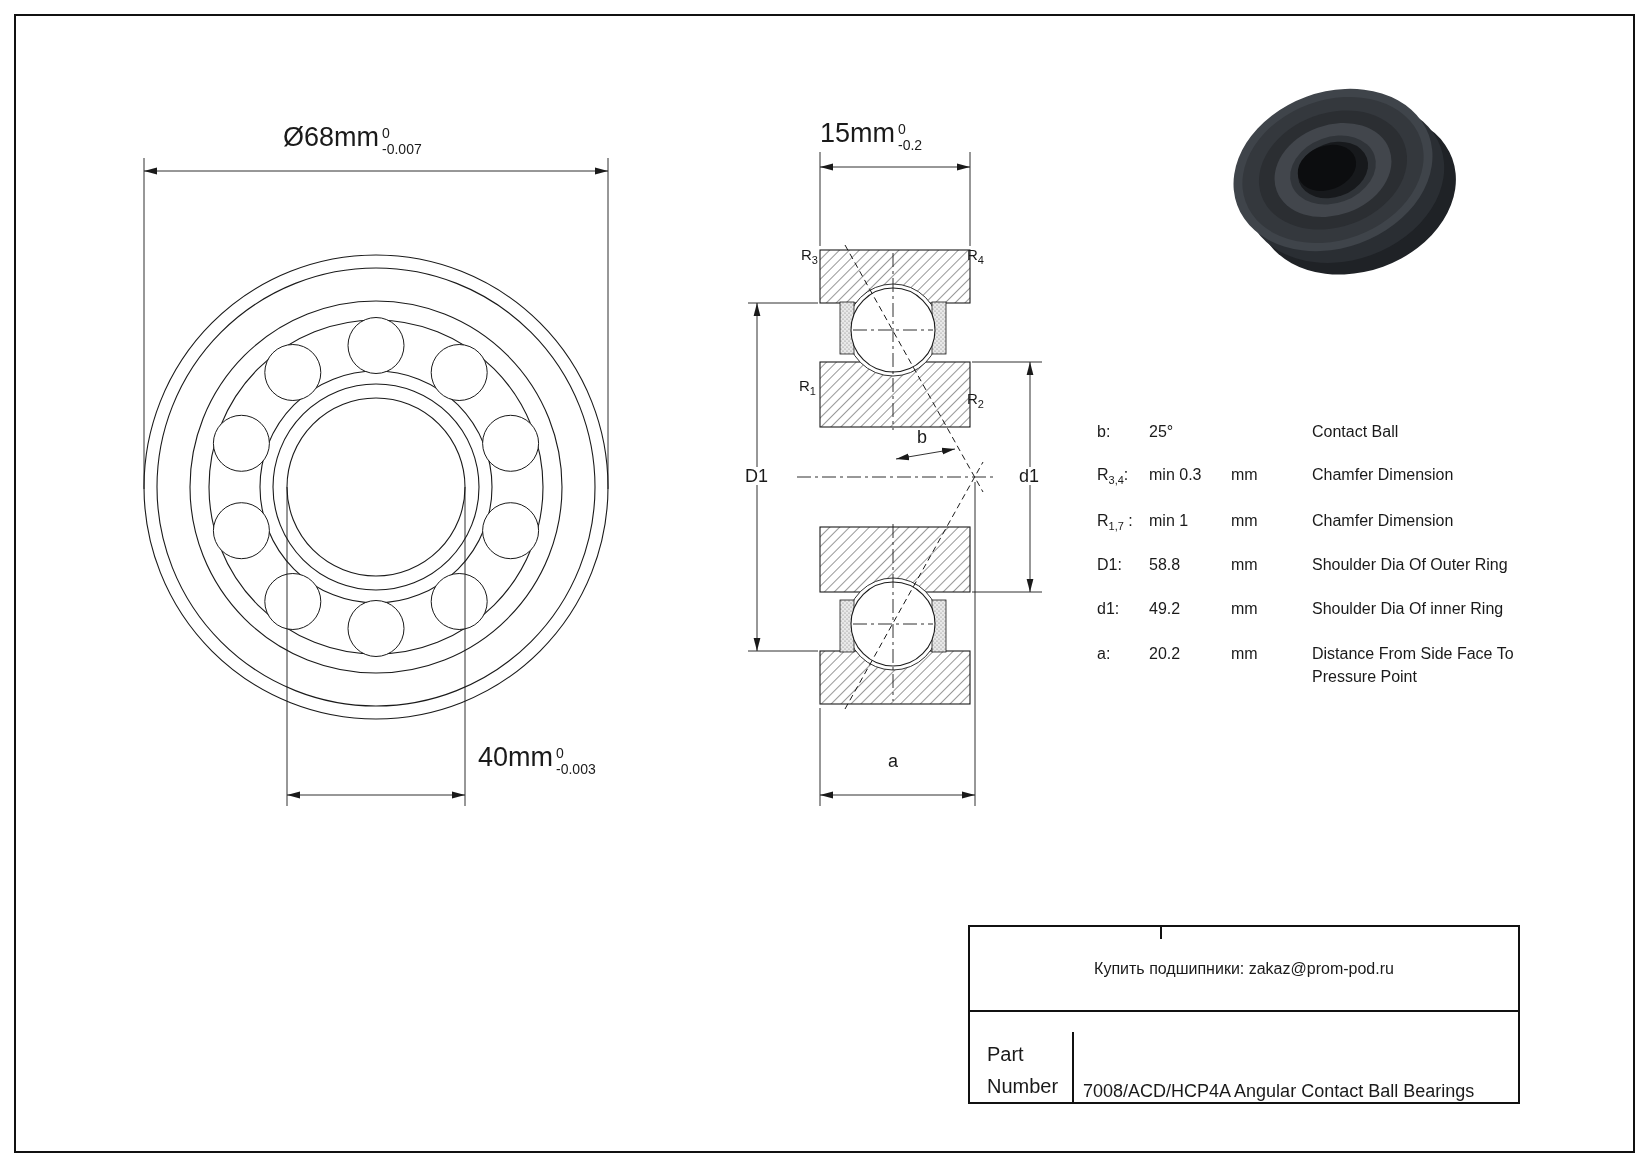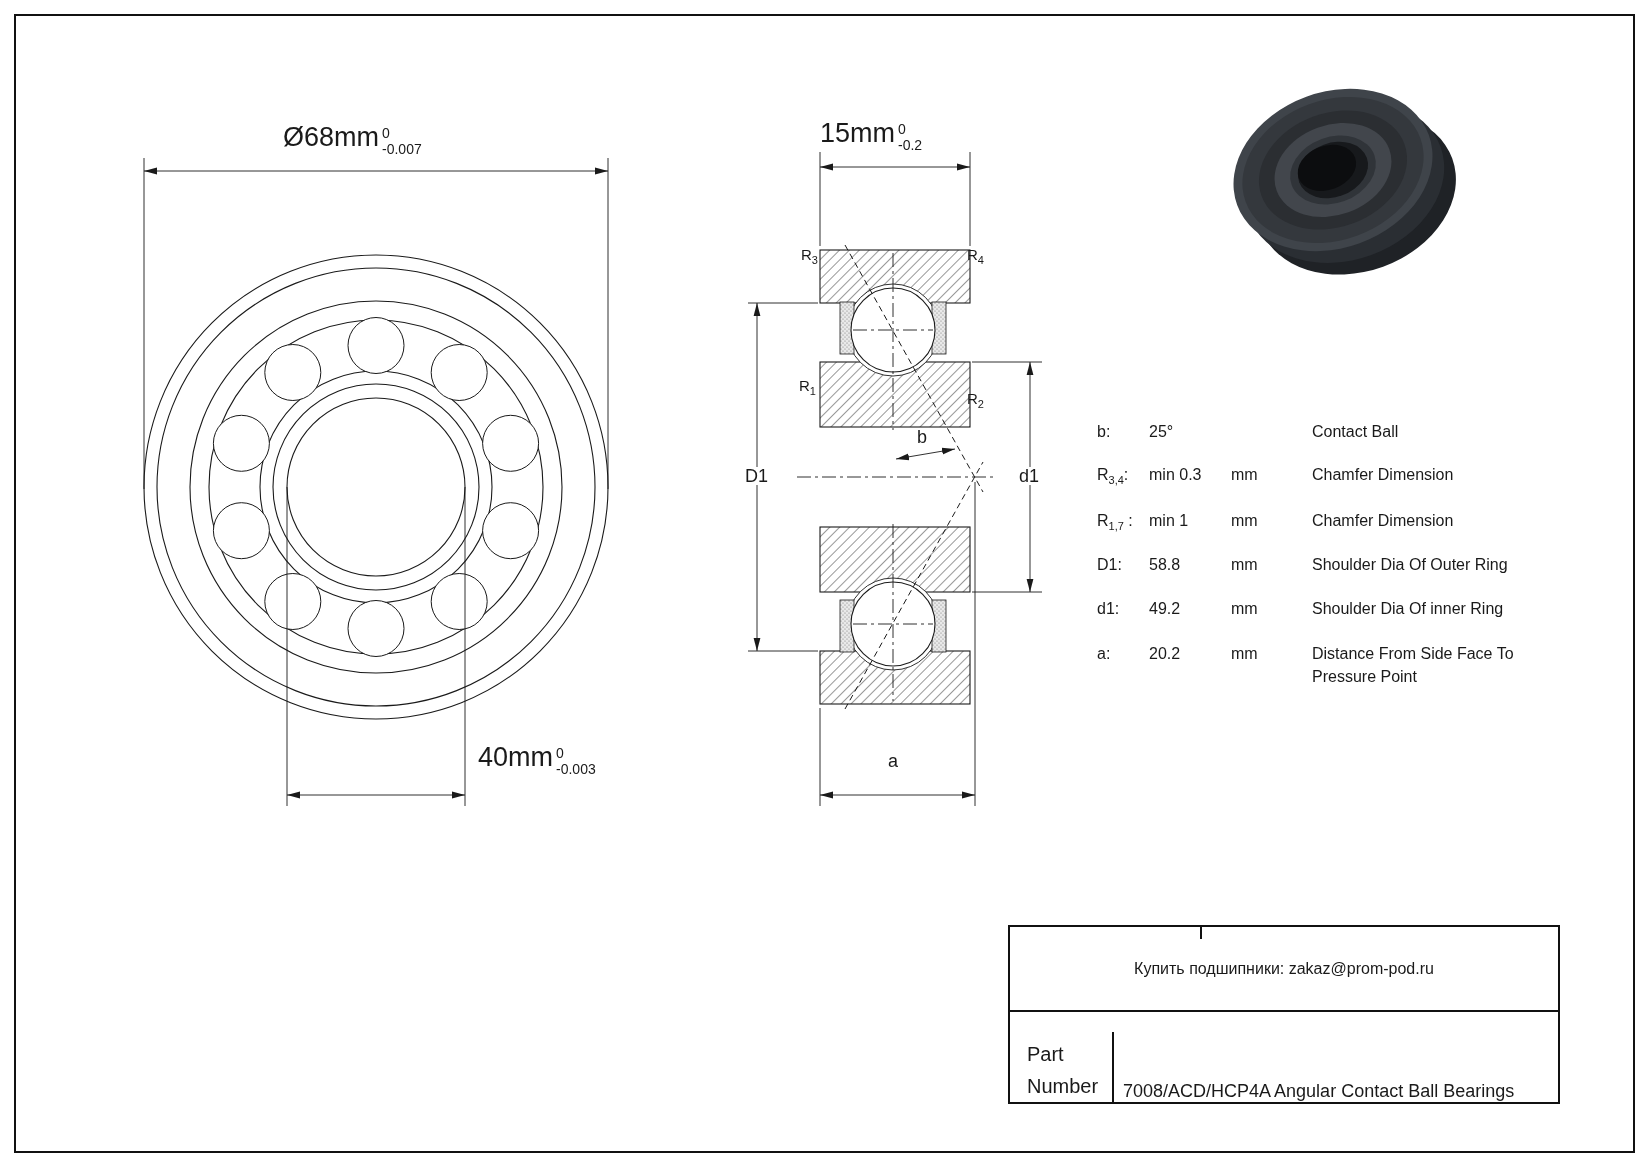--- a/index.html
+++ b/index.html
@@ -27,21 +27,21 @@
   .on-line { background:#ffffff; padding:0 3px; }
 
   
   .spec-row { position:absolute; left:1097px; width:445px; display:flex; align-items:flex-start; font-size:16px; line-height:1.45; }
   .sl { width:52px; } .sl sub { font-size:11px; }
   .sv { width:82px; }
   .su { width:81px; }
   .sd { flex:1; }
 
   
-  .footer-box { position:absolute; left:1008px; top:925px; width:552px; height:179px;
+  .footer-box { position:absolute; left:968px; top:925px; width:552px; height:179px;
     border:2px solid #111; box-sizing:border-box; display:flex; flex-direction:column; }
   .tick { position:absolute; left:190px; top:0; width:0; height:12px; border-left:2px solid #111; }
   .contact-cell { height:83px; display:flex; align-items:center; justify-content:center;
     font-size:16px; border-bottom:2px solid #111; }
   .part-row { flex:1; display:flex;align-items:flex-end; }
   .part-label { width:104px; border-right:2px solid #111; padding:6px 0 0 17px;
     font-size:20px; line-height:1.6; box-sizing:border-box; }
   .part-value { flex:1; display:flex; align-items:center; padding-left:9px; font-size:18px; }
 </style>
 </head>

